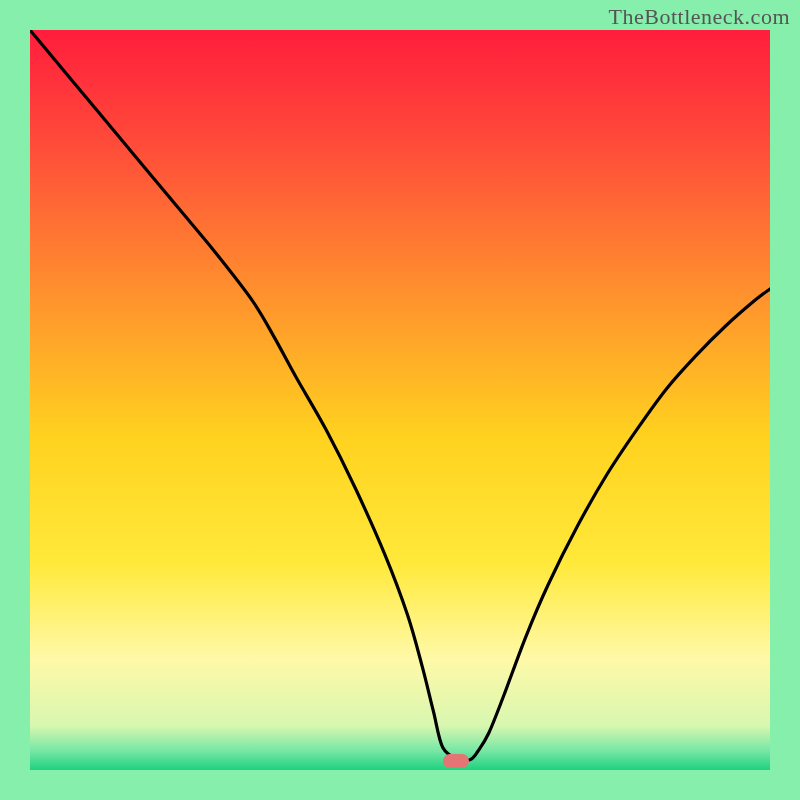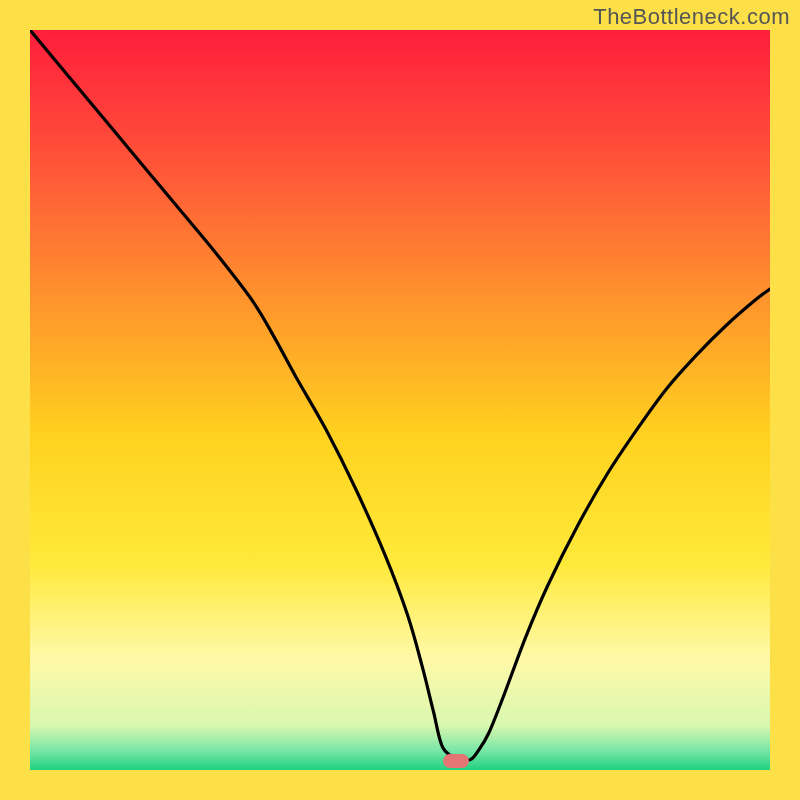--- a/index.html
+++ b/index.html
@@ -7,21 +7,22 @@
     padding: 0;
     width: 800px;
     height: 800px;
     background: #000;
     font-family: Arial, Helvetica, sans-serif;
   }
   .outer {
     position: relative;
     width: 800px;
     height: 800px;
-    background: #fde047;
+    background: #86efac;
+    font-family: Liberation Serif, serif;
   }
   .watermark {
     position: absolute;
     top: 4px;
     right: 10px;
     color: #555;
     font-size: 22px;
     font-weight: 500;
     letter-spacing: 0.5px;
     z-index: 50;

